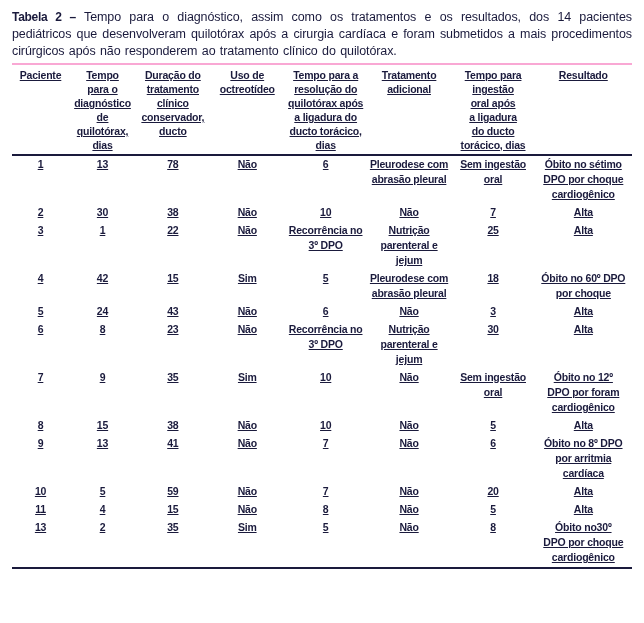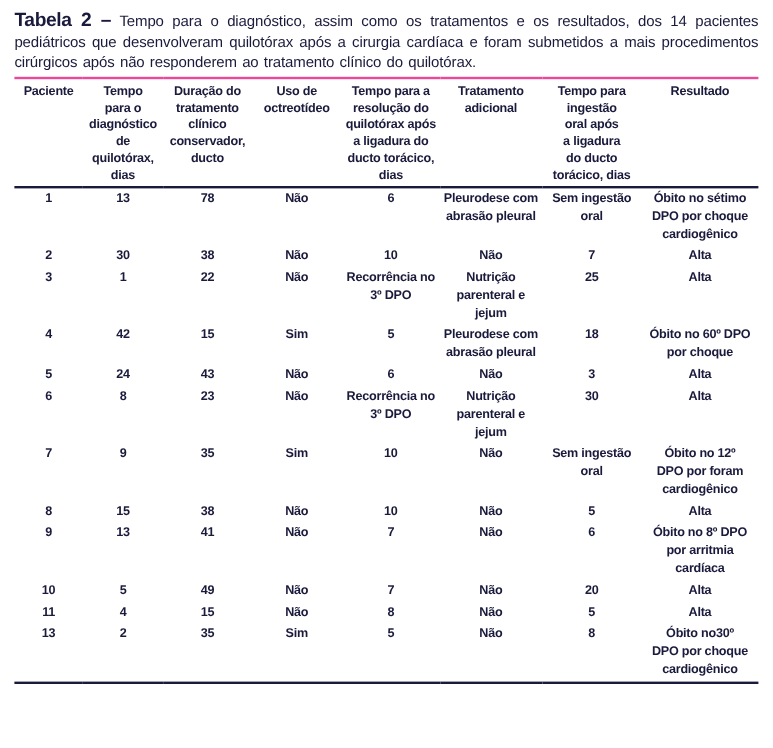--- a/index.html
+++ b/index.html
@@ -21,30 +21,31 @@
   }
   .caption {
     font-size: 12.5px;
     line-height: 17px;
     text-align: justify;
     letter-spacing: -0.1px;
     word-spacing: 1px;
   }
   .caption .cap-label {
     font-weight: bold;
-    font-size: 16px;
+    font-size: 12px;
     letter-spacing: -0.3px;
   }
   table.data-table {
     width: 100%;
     border-collapse: collapse;
     table-layout: fixed;
     margin-top: 3px;
-    border-top: 2px solid #ec4899;
+    border-top: 2px solid #f9a8d4;
     border-bottom: 2px solid #1a1a3c;
+    text-decoration: underline;
   }
   thead th {
     border-bottom: 2px solid #1a1a3c;
     font-size: 10.5px;
     line-height: 14px;
     padding: 3px 1px 2px 1px;
   }
   th, td {
     font-weight: bold;
     text-align: center;
@@ -223,21 +224,21 @@
           <td>7</td>
           <td>Não</td>
           <td>6</td>
           <td>Óbito no 8º DPO
 por arritmia
 cardíaca</td>
         </tr>
         <tr>
           <td>10</td>
           <td>5</td>
-          <td>49</td>
+          <td>59</td>
           <td>Não</td>
           <td>7</td>
           <td>Não</td>
           <td>20</td>
           <td>Alta</td>
         </tr>
         <tr>
           <td>11</td>
           <td>4</td>
           <td>15</td>

